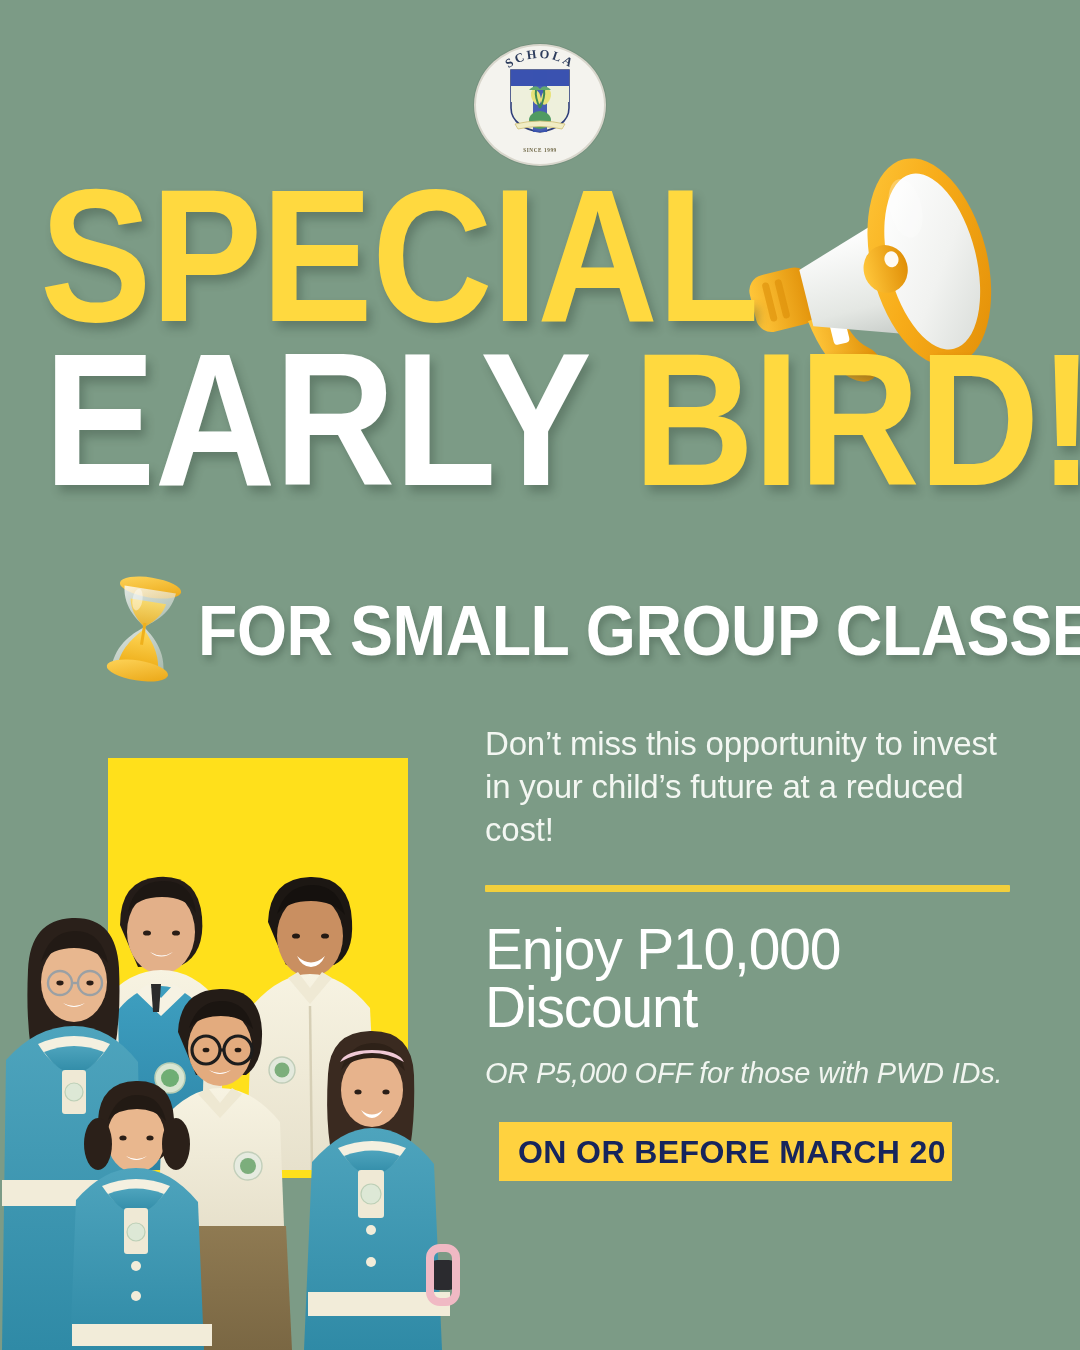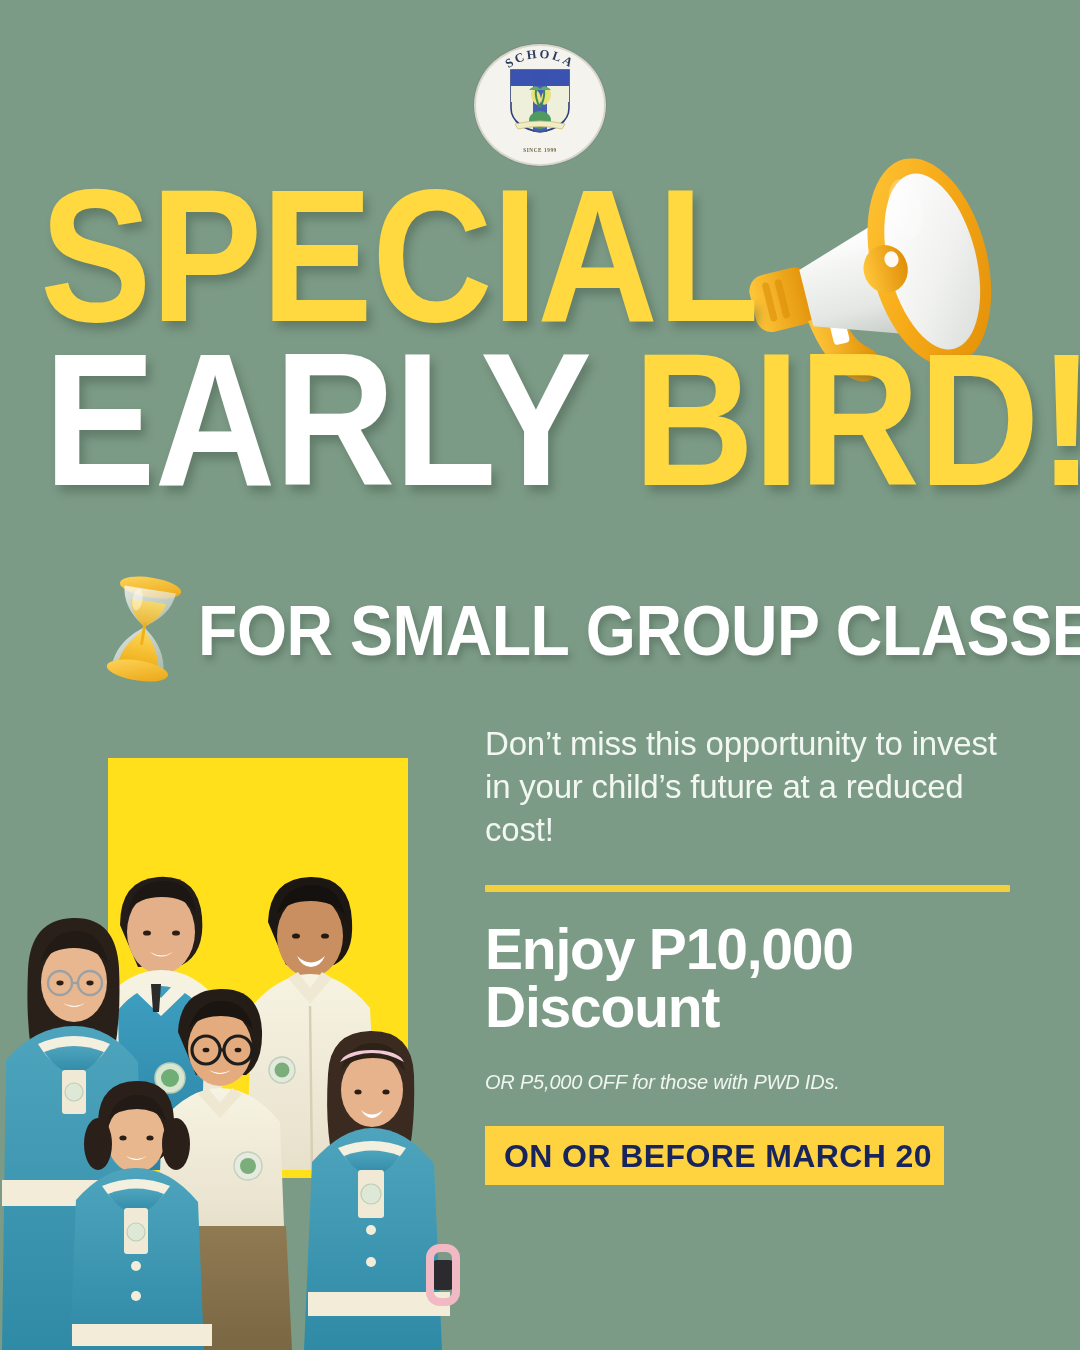--- a/index.html
+++ b/index.html
@@ -170,43 +170,44 @@
   .divider {
     height:7px;
     background:#f2cf3c;
     margin:33px 0 28px 0;
     width:100%;
     border-radius:1px;
   }
   .offer-title {
     font-size:57px;
     line-height:1.03;
-    font-weight:bold;
+    font-weight:normal;
     color:#ffffff;
     letter-spacing:-1.2px;
   }
   .offer-sub {
-    margin-top:33px;
-    font-size:20px;
+    margin-top:18px;
+    font-size:29px;
     line-height:1.28;
     font-style:italic;
     color:#f1f5f0;
     letter-spacing:-.2px;
   }
   .deadline {
     display:inline-block;
     margin-top:30px;
     background:#ffd23f;
     color:#17255c;
     font-weight:bold;
     font-size:32px;
     letter-spacing:.4px;
-    padding:14px 12px 13px 19px;
+    padding:14px 6px 13px 19px;
     line-height:1;
     white-space:nowrap;
+    margin-left:14px;
   }
   .cta {
     margin-top:33px;
     font-size:58px;
     font-weight:bold;
     color:#ffffff;
     letter-spacing:-.8px;
     line-height:1;
   }
 </style>

